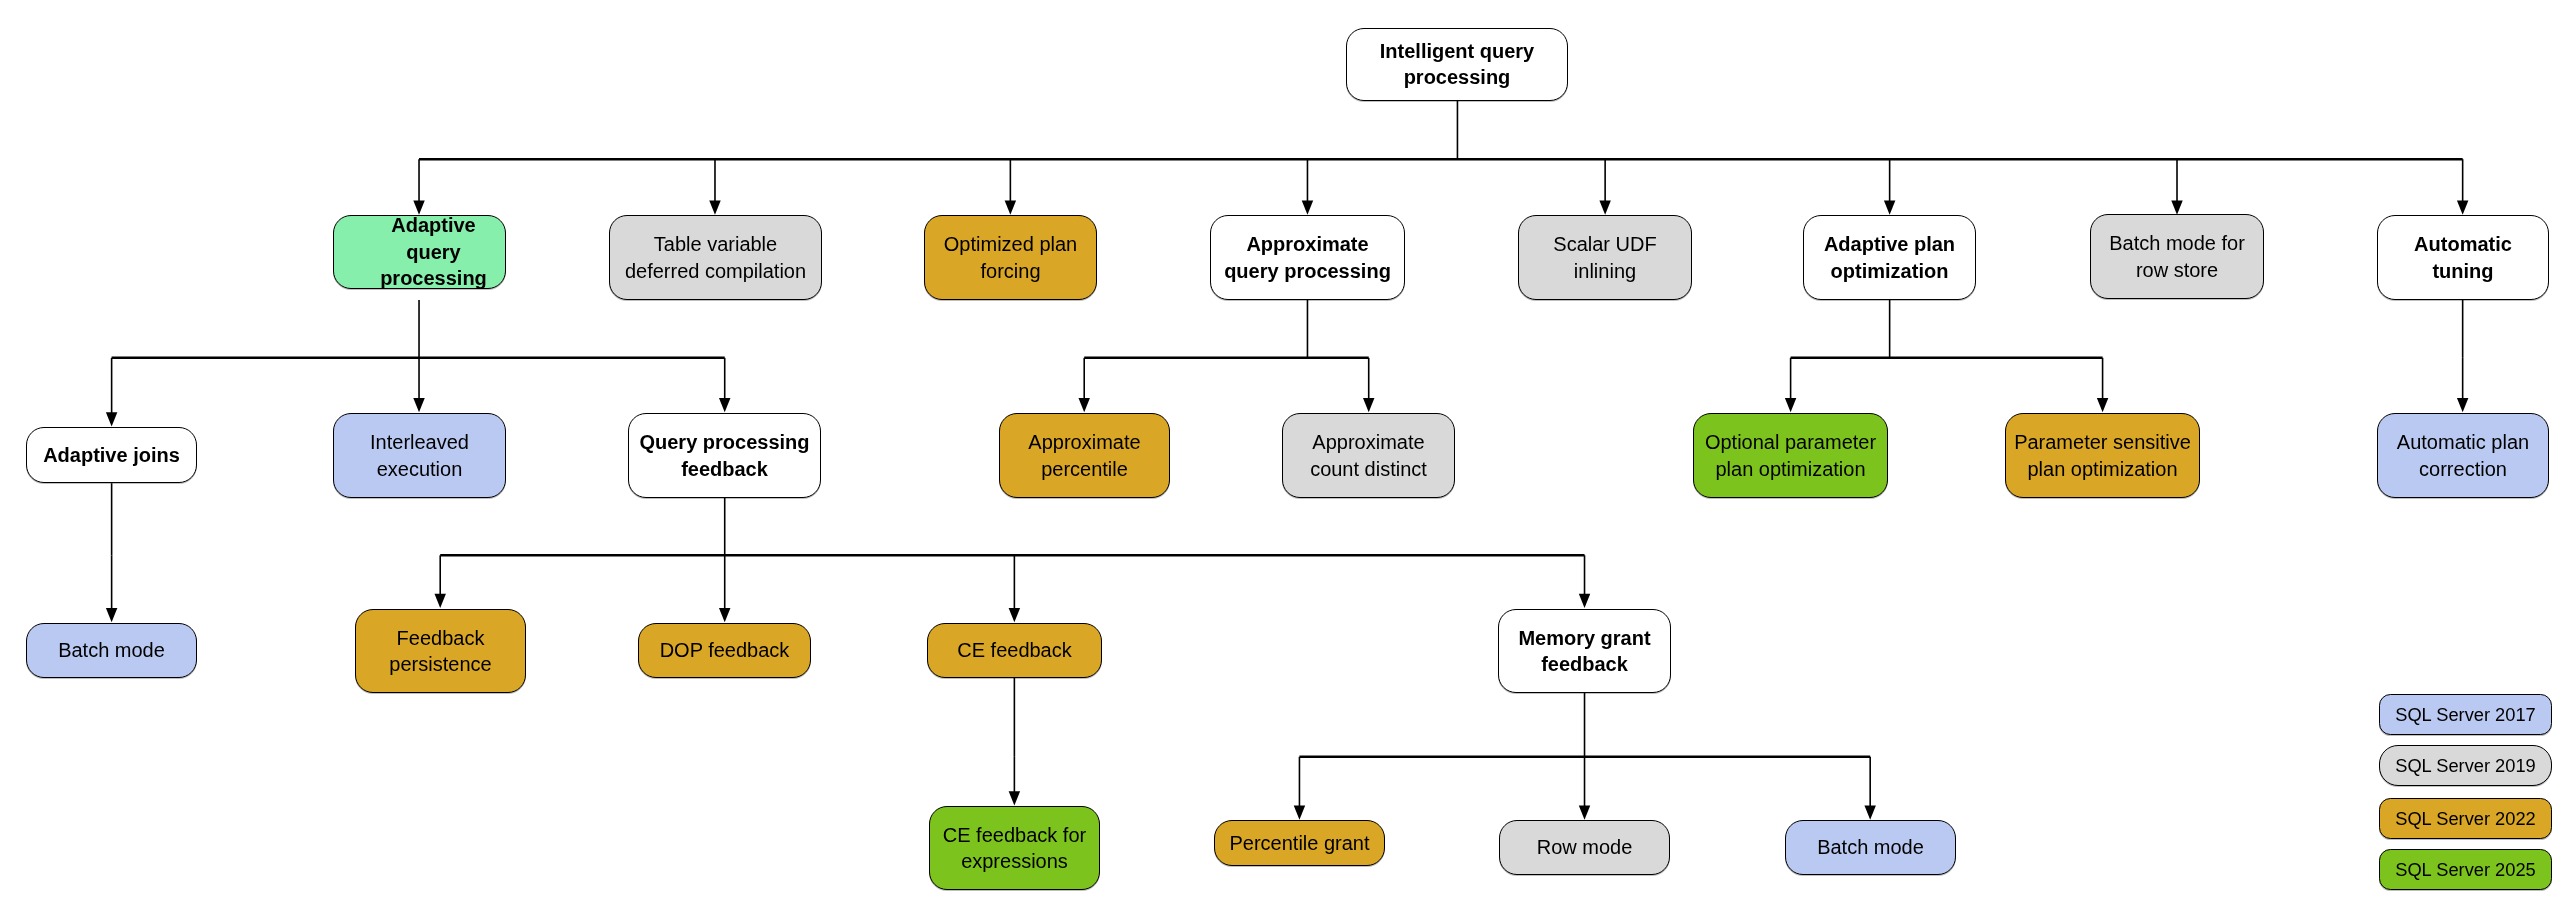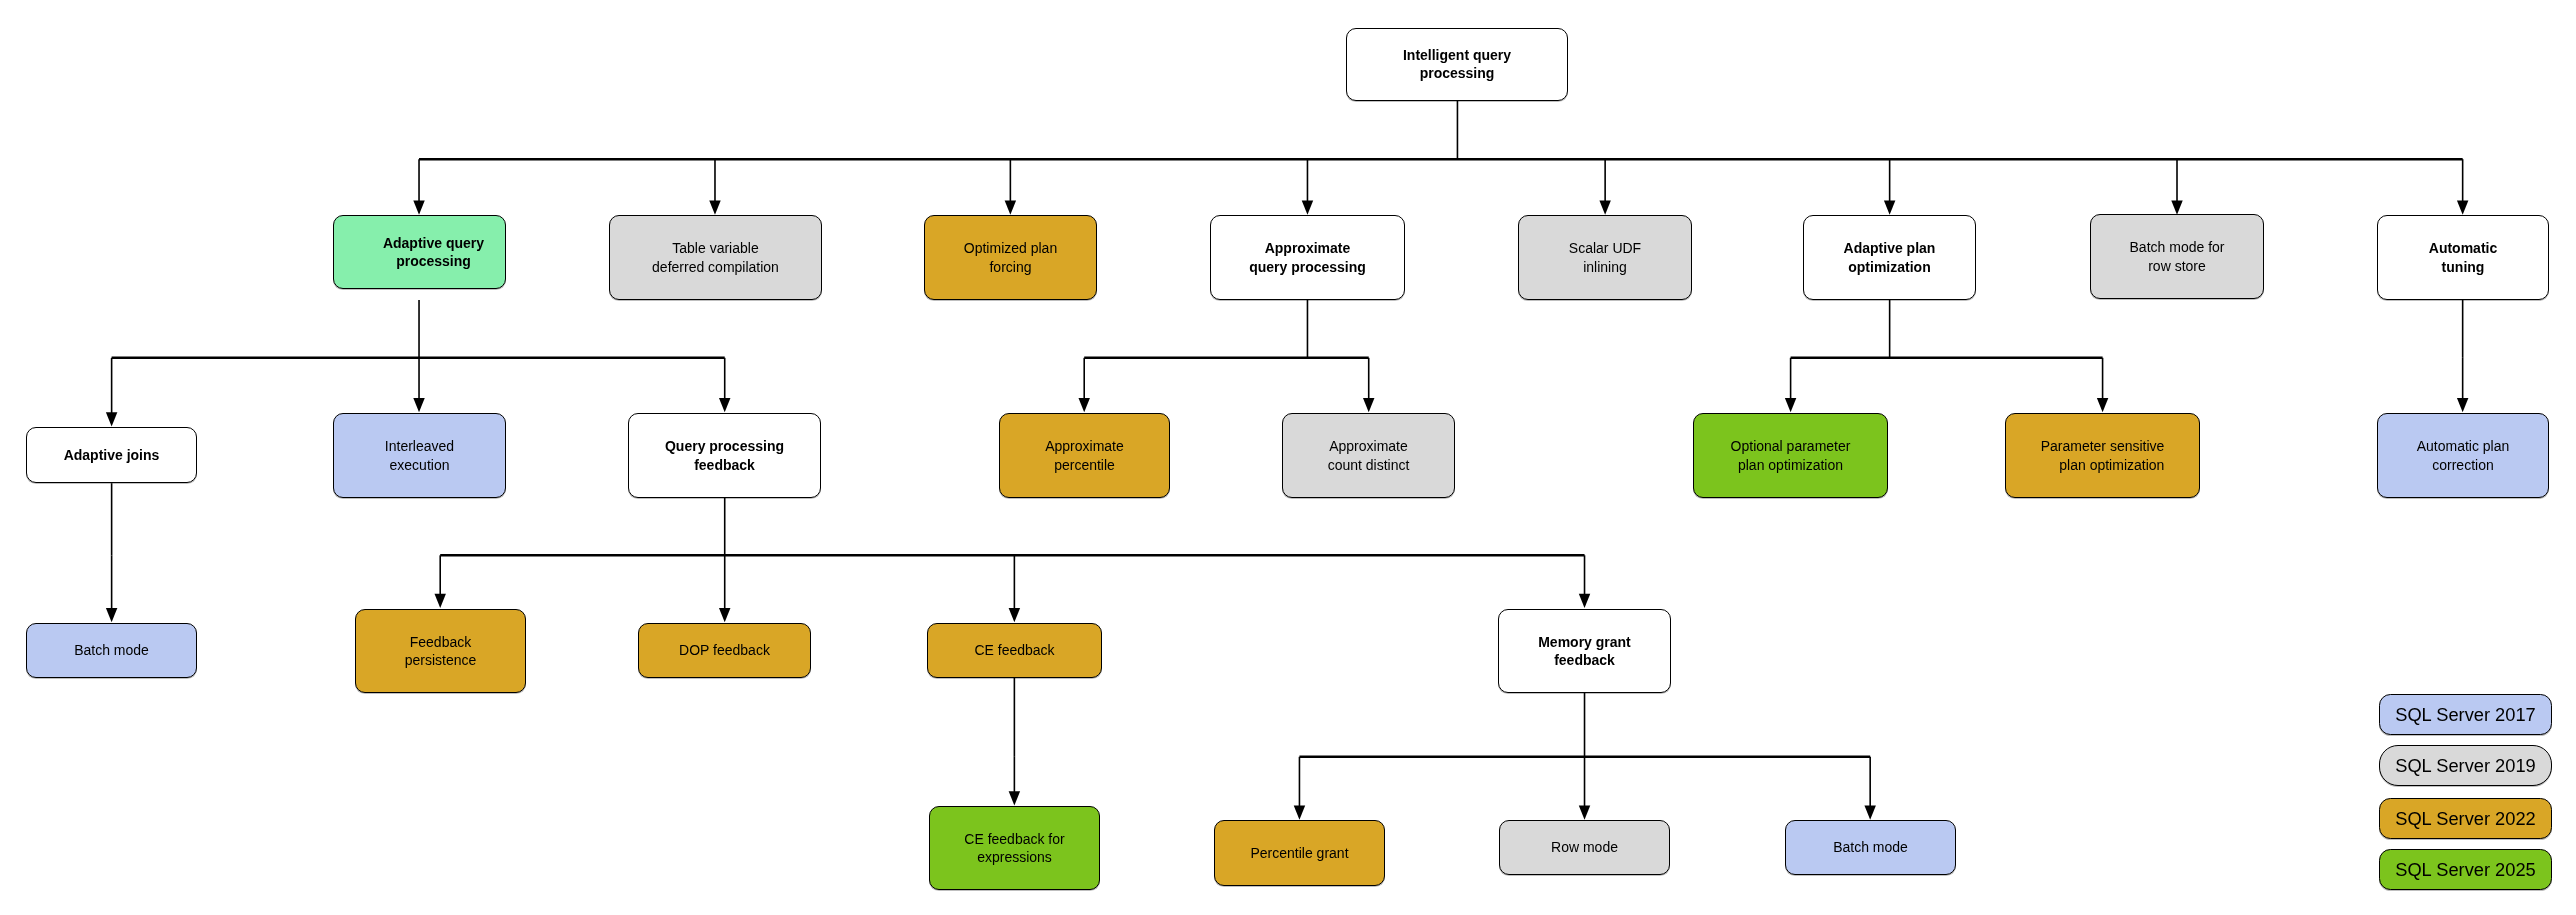--- a/index.html
+++ b/index.html
@@ -22,22 +22,22 @@
   #edges polygon.arrow { fill: #000000; stroke: none; }
   .node {
     position: absolute;
     box-sizing: border-box;
     display: flex;
     align-items: center;
     justify-content: center;
     text-align: center;
     white-space: pre-line;
     border: 1.7px solid #000000;
-    border-radius: 10px;
-    font-size: 14px;
+    border-radius: 18px;
+    font-size: 20px;
     line-height: 1.32;
     color: #000000;
     background: #ffffff;
     box-shadow: 0 1.1px 0.6px rgba(0,0,0,0.25);
   }
   .node.bold { font-weight: 700; }
   .legend-item {
     position: absolute;
     box-sizing: border-box;
     display: flex;
@@ -145,34 +145,34 @@
       <div class="node" style="left: 333px; top: 413px; width: 173px; height: 85px; background: rgb(186, 201, 242);">Interleaved
 execution</div>
       <div class="node bold" style="left: 628px; top: 413px; width: 193px; height: 85px; background: rgb(255, 255, 255);">Query processing
 feedback</div>
       <div class="node" style="left: 999px; top: 413px; width: 171px; height: 85px; background: rgb(217, 166, 38);">Approximate
 percentile</div>
       <div class="node" style="left: 1282px; top: 413px; width: 173px; height: 85px; background: rgb(217, 217, 217);">Approximate
 count distinct</div>
       <div class="node" style="left: 1693px; top: 413px; width: 195px; height: 85px; background: rgb(124, 196, 29);">Optional parameter
 plan optimization</div>
-      <div class="node" style="left: 2005px; top: 413px; width: 195px; height: 85px; background: rgb(217, 166, 38); text-align: right;">Parameter sensitive
+      <div class="node" style="left: 2005px; top: 413px; width: 195px; height: 85px; background: rgb(217, 166, 38);">Parameter sensitive
 plan optimization</div>
       <div class="node" style="left: 2377px; top: 413px; width: 172px; height: 85px; background: rgb(186, 201, 242);">Automatic plan
 correction</div>
       <div class="node" style="left: 26px; top: 623px; width: 171px; height: 55px; background: rgb(186, 201, 242);">Batch mode</div>
       <div class="node" style="left: 355px; top: 609px; width: 171px; height: 84px; background: rgb(217, 166, 38);">Feedback
 persistence</div>
       <div class="node" style="left: 638px; top: 623px; width: 173px; height: 55px; background: rgb(217, 166, 38);">DOP feedback</div>
       <div class="node" style="left: 927px; top: 623px; width: 175px; height: 55px; background: rgb(217, 166, 38);">CE feedback</div>
       <div class="node bold" style="left: 1498px; top: 609px; width: 173px; height: 84px; background: rgb(255, 255, 255);">Memory grant
 feedback</div>
       <div class="node" style="left: 929px; top: 806px; width: 171px; height: 84px; background: rgb(124, 196, 29);">CE feedback for
 expressions</div>
-      <div class="node" style="left: 1214px; top: 820px; width: 171px; height: 66px; background: rgb(217, 166, 38);">Percentile grant</div>
+      <div class="node" style="left: 1214px; top: 820px; width: 171px; height: 46px; background: rgb(217, 166, 38);">Percentile grant</div>
       <div class="node" style="left: 1499px; top: 820px; width: 171px; height: 55px; background: rgb(217, 217, 217);">Row mode</div>
       <div class="node" style="left: 1785px; top: 820px; width: 171px; height: 55px; background: rgb(186, 201, 242);">Batch mode</div>
     </div>
   <div id="legend">
       <div class="legend-item" style="left: 2379px; top: 694px; width: 173px; height: 41px; background: rgb(186, 201, 242);">SQL Server 2017</div>
       <div class="legend-item" style="left: 2379px; top: 745px; width: 173px; height: 41px; background: rgb(217, 217, 217); border-radius: 19px;">SQL Server 2019</div>
       <div class="legend-item" style="left: 2379px; top: 798px; width: 173px; height: 41px; background: rgb(217, 166, 38);">SQL Server 2022</div>
       <div class="legend-item" style="left: 2379px; top: 849px; width: 173px; height: 41px; background: rgb(124, 196, 29);">SQL Server 2025</div>
     </div>
 </div>

